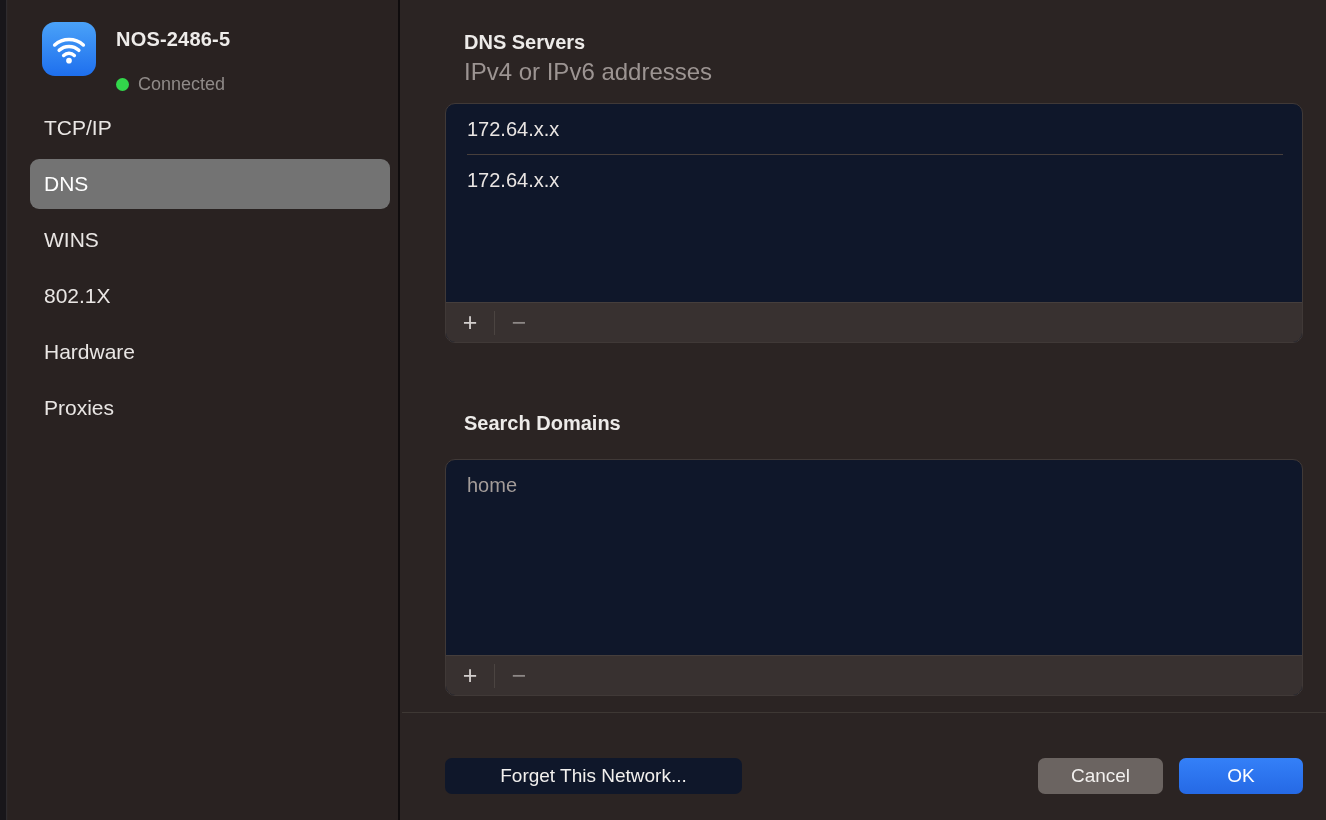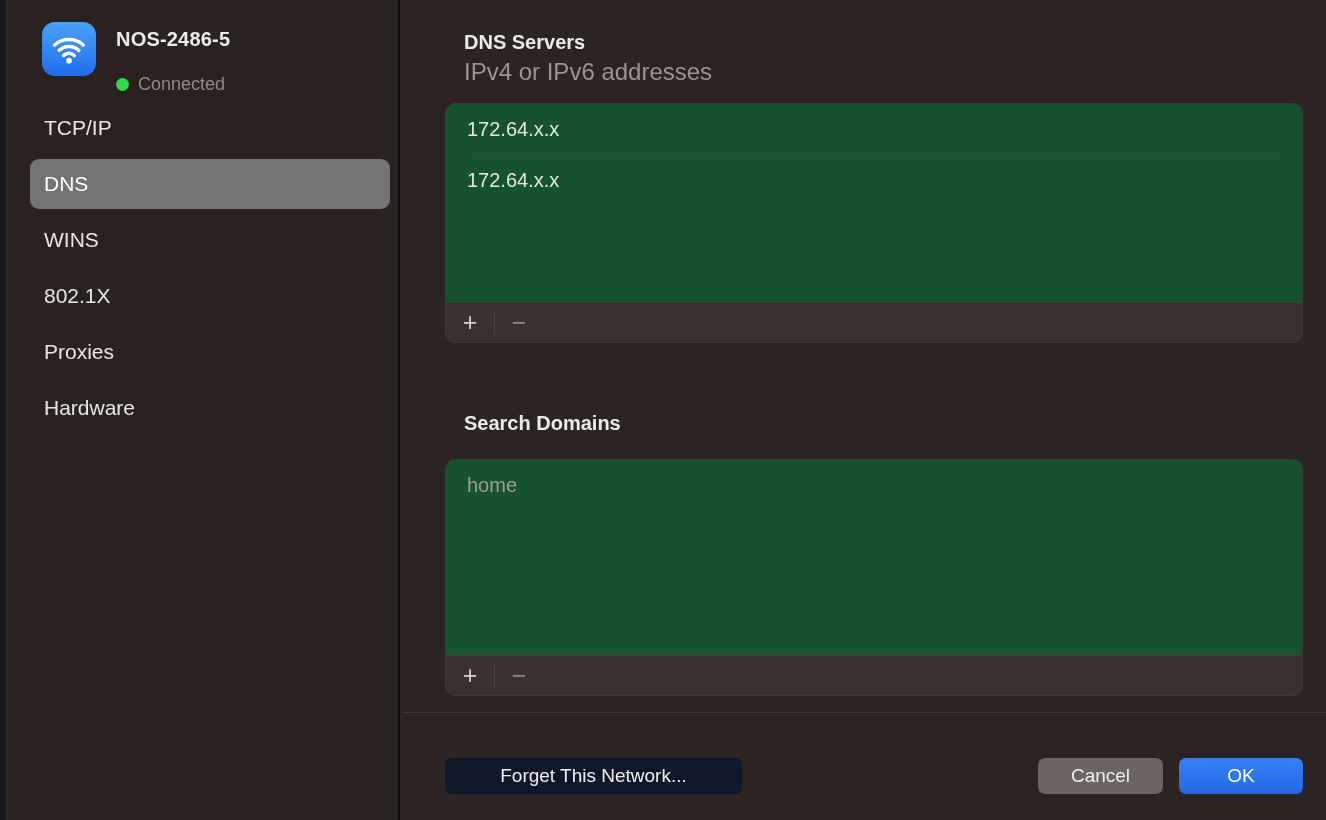--- a/index.html
+++ b/index.html
@@ -47,21 +47,21 @@
   .nav-item.selected { background:#737373; color:#ffffff; }
 
   
   .main { position:absolute; left:402px; top:0; width:924px; height:800px; background:#2b2423; }
 
   .section-title { position:absolute; left:62px; font-size:20px; font-weight:700; color:#edebe9; line-height:26px; }
   .section-sub   { position:absolute; left:62px; font-size:24px; color:#9c9492; line-height:24px; }
 
   .list-box {
     position:absolute; left:43px; width:858px;
-    background:#14532d; border:1px solid #403937; border-radius:10px;
+    background:#0f172a; border:1px solid #403937; border-radius:10px;
     overflow:hidden;
   }
   .box-dns    { top:103px; height:240px; }
   .box-search { top:459px; height:237px; }
 
   .list-row {
     height:50px; display:flex; align-items:center;
     padding-left:21px; font-size:20px; color:#e9e5e3;
   }
   .list-row.inherited { color:#a39c99; }
@@ -114,22 +114,22 @@
         <span class="status-text">Connected</span>
       </div>
     </div>
   </div>
 
   <nav class="nav">
     <div class="nav-item">TCP/IP</div>
     <div class="nav-item selected">DNS</div>
     <div class="nav-item">WINS</div>
     <div class="nav-item">802.1X</div>
+    <div class="nav-item">Hardware</div>
     <div class="nav-item">Proxies</div>
-    <div class="nav-item">Hardware</div>
   </nav>
 </aside>
 
 <main class="main">
 
   <h2 class="section-title" style="top:29px;">DNS Servers</h2>
   <div class="section-sub" style="top:60px;">IPv4 or IPv6 addresses</div>
 
   <div class="list-box box-dns">
     <div class="list-row">172.64.x.x</div>

